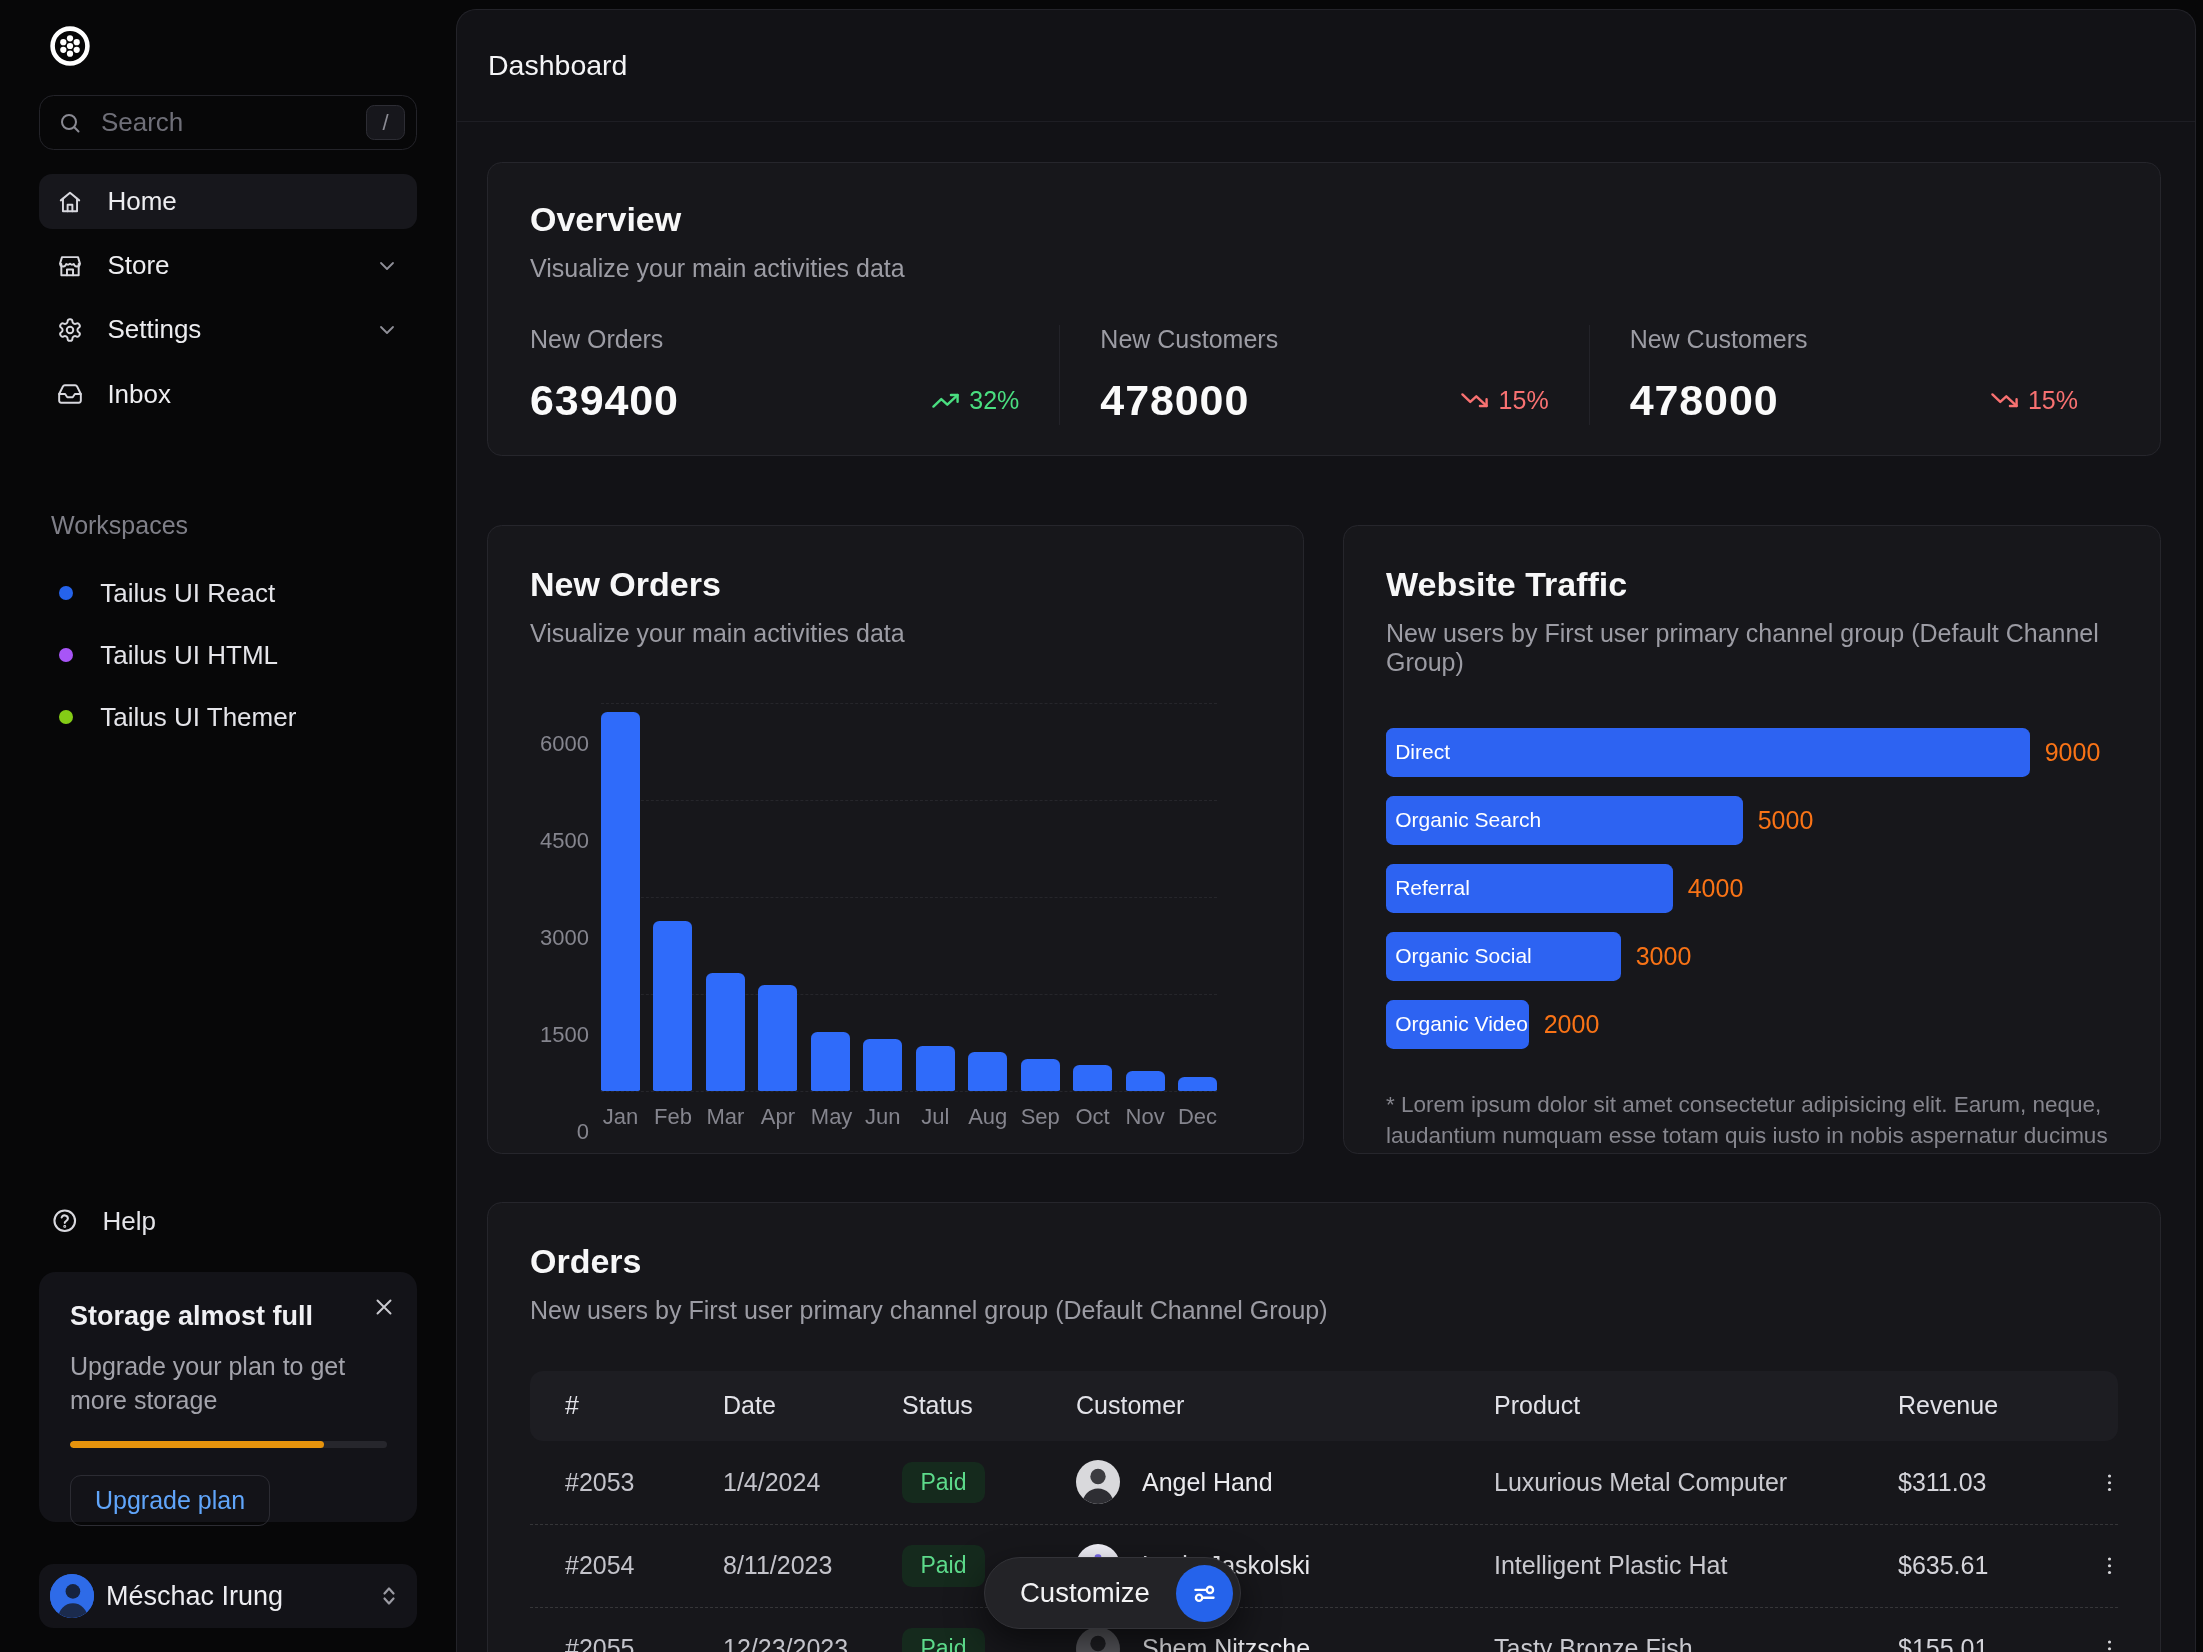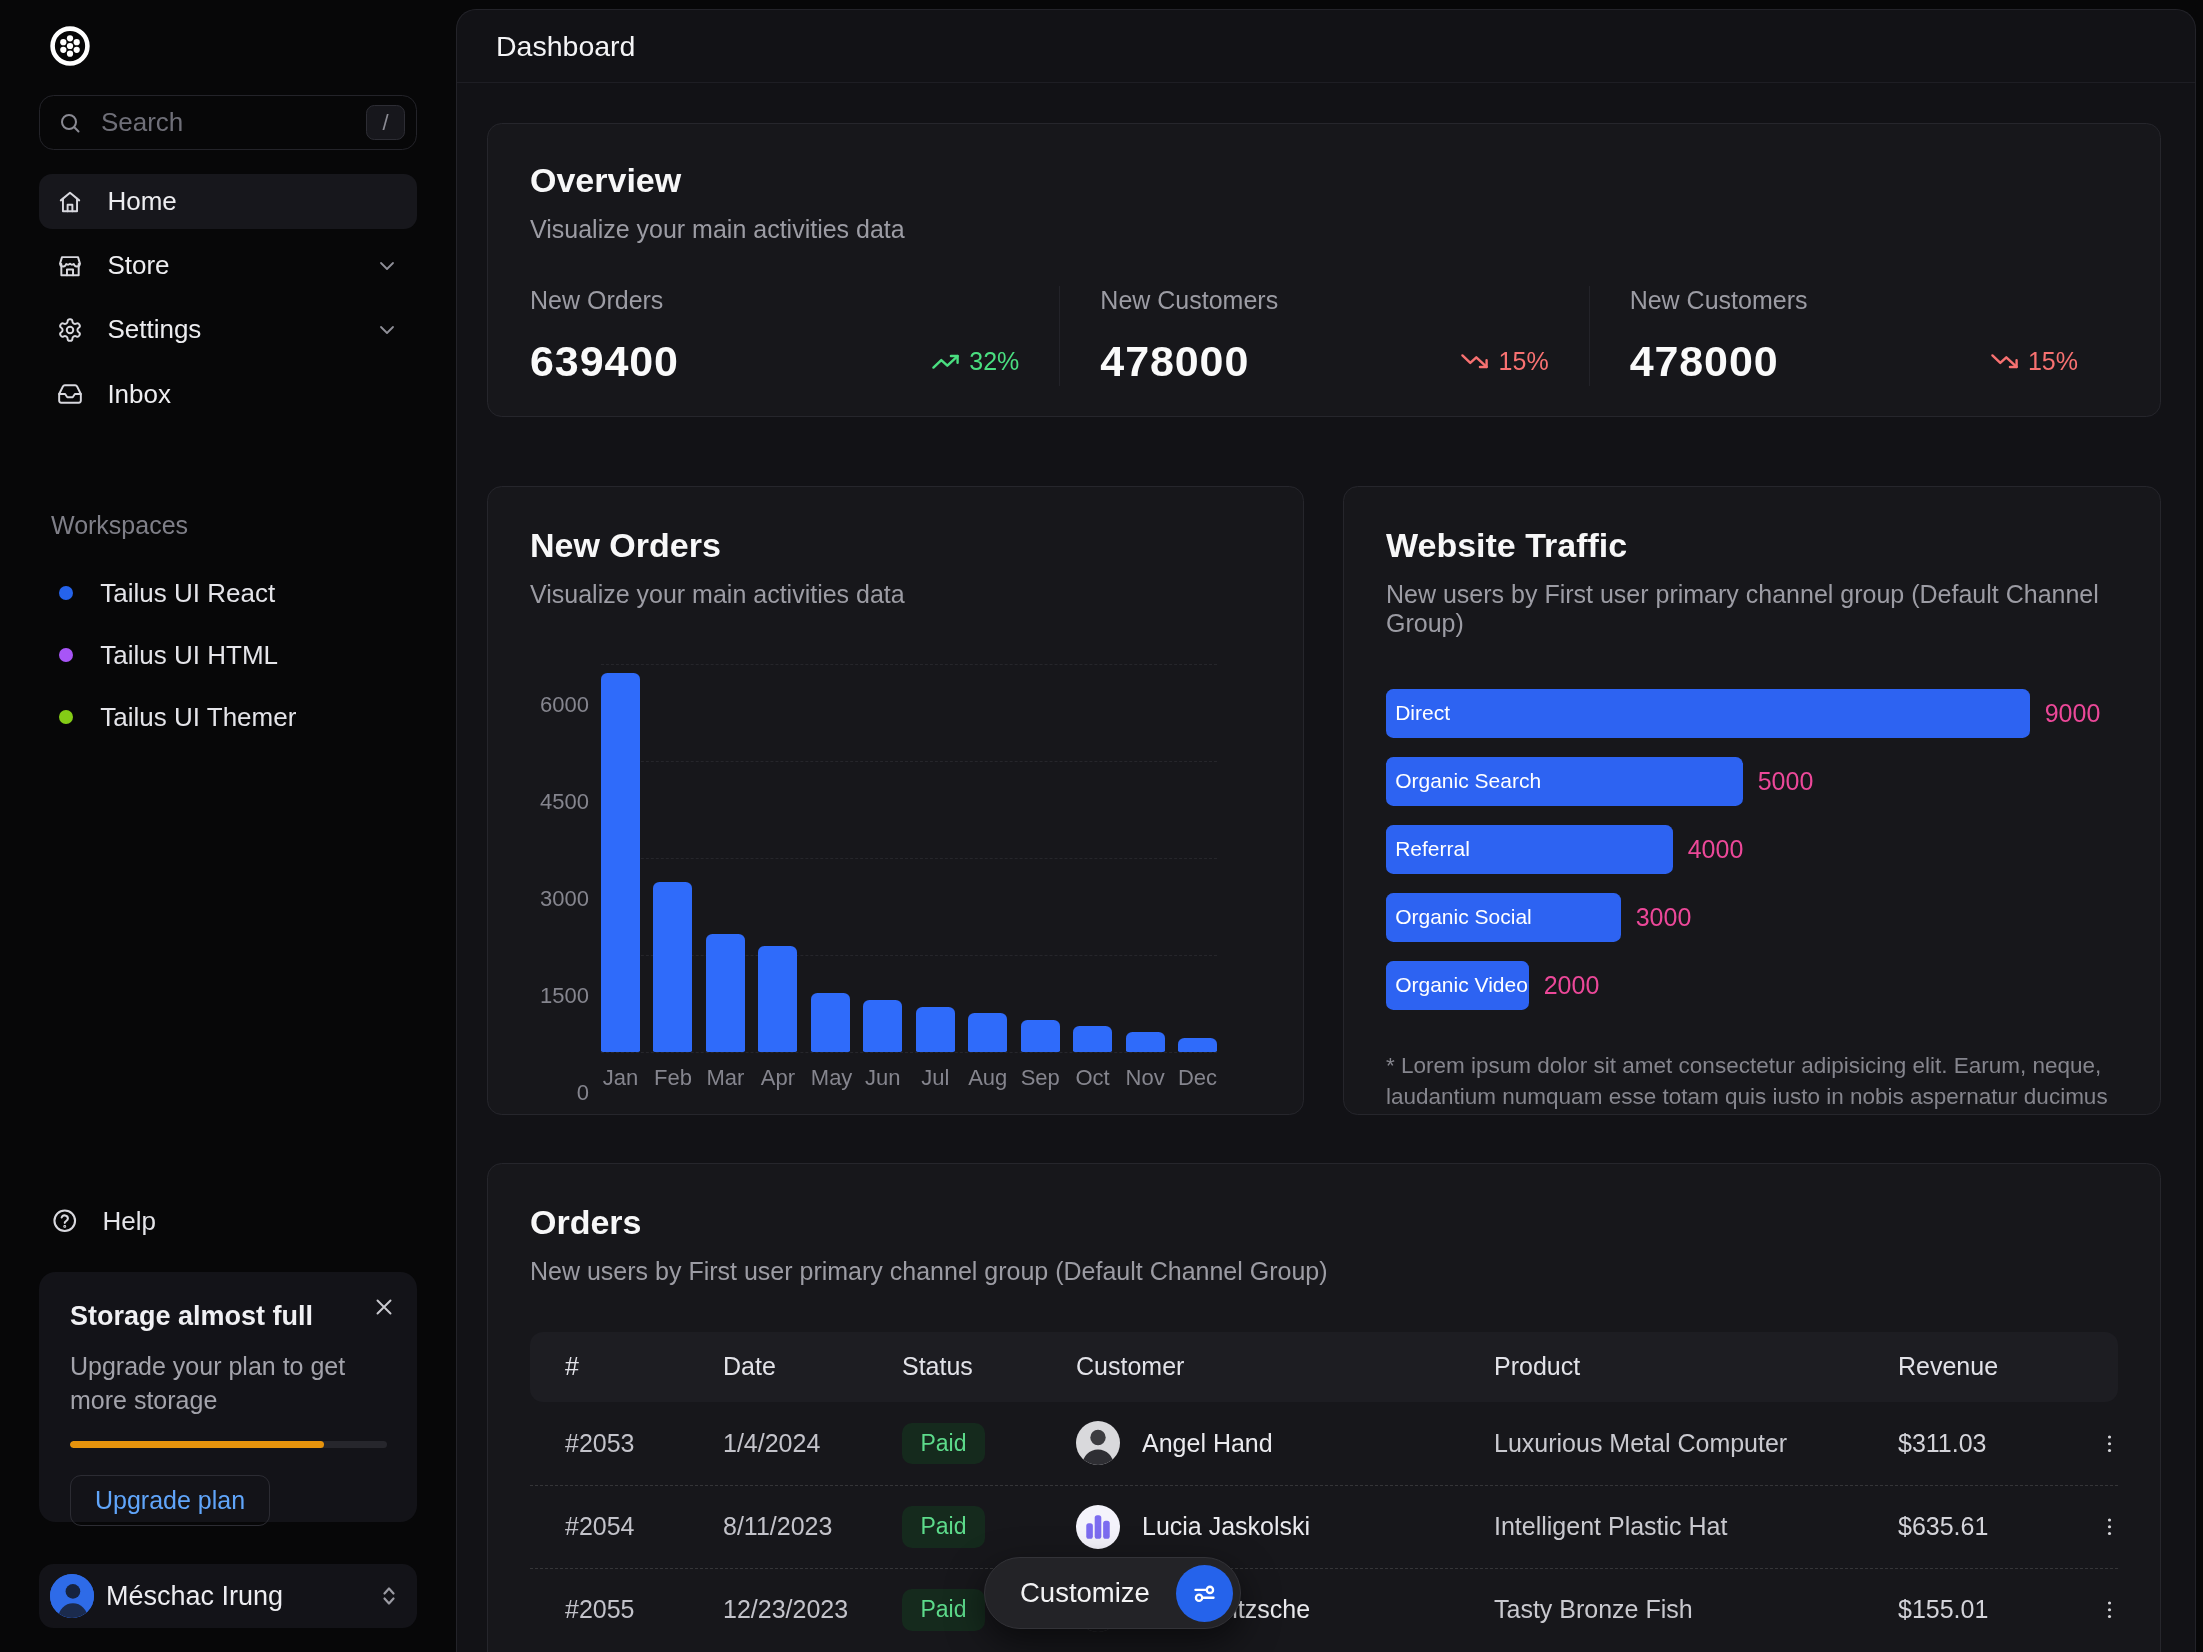--- a/index.html
+++ b/index.html
@@ -45,21 +45,21 @@
                background:transparent;color:#60a5fa;font-size:25px;font-family:inherit;cursor:pointer;}
   .user-row{position:absolute;left:39px;top:1564px;width:378px;height:64px;background:#131318;border-radius:14.7px;
             display:flex;align-items:center;gap:12px;padding:0 16.5px 0 11px;cursor:pointer;}
   .user-avatar{width:46px;height:46px;border-radius:50%;background:#2f6bdf;overflow:hidden;position:relative;flex:0 0 auto;}
   .user-name{font-size:27px;color:#ececf0;flex:1;}
   .selector-icon{width:24px;height:24px;color:#9b9ba3;}
 
   
   .main{position:absolute;left:456px;top:9.2px;width:1740px;height:1644px;background:#121216;
         border:1.8px solid #232329;border-bottom:none;border-radius:20px 20px 0 0;overflow:hidden;}
-  .main-header{height:73px;border-bottom:1.8px solid #1e1e24;display:flex;align-items:center;padding:0 39px;}
+  .main-header{height:112px;border-bottom:1.8px solid #1e1e24;display:flex;align-items:center;padding:0 31px;}
   .main-title{font-size:28.5px;font-weight:500;color:#f4f4f6;}
   .content{position:relative;padding:40px 34px 0 30px;}
   .card{background:#17171b;border:1.8px solid #26262c;border-radius:14.7px;}
   .card-title{font-size:34px;font-weight:600;color:#f7f7f8;}
   .card-sub{margin-top:14.7px;font-size:25px;color:#9c9ca4;}
 
   .overview-card{height:294px;padding:37px 42px;}
   .stats{display:grid;grid-template-columns:1fr 1fr 1fr;margin-top:42px;}
   .stat{padding-right:40px;}
   .stat + .stat{border-left:1.8px solid #232329;padding-left:40px;}
@@ -81,21 +81,21 @@
   .bars{position:absolute;left:71px;right:44px;top:0;bottom:0;display:flex;align-items:flex-end;justify-content:space-between;}
   .bar{width:39px;background:#2f6bfa;border-radius:6.4px 6.4px 1.8px 1.8px;}
   .months{display:flex;justify-content:space-between;margin:13px 44px 0 71px;}
   .month{width:39px;text-align:center;font-size:22px;color:#85858e;white-space:nowrap;}
 
   .traffic-bars{margin-top:51px;}
   .traffic-row{display:flex;align-items:center;margin-bottom:19px;}
   .traffic-bar{height:49px;background:#2d63f2;border-radius:7.3px;display:flex;align-items:center;
                padding-left:9.2px;overflow:visible;flex:0 0 auto;}
   .traffic-bar-label{font-size:21px;color:#ffffff;white-space:nowrap;}
-  .traffic-value{margin-left:14.7px;font-size:25px;color:#ec4899;}
+  .traffic-value{margin-left:14.7px;font-size:25px;color:#f97316;}
   .footnote{margin-top:40px;font-size:22.5px;line-height:31px;color:#85858d;width:730px;}
 
   .orders-card{margin-top:48px;height:514px;padding:39px 42px;}
   .table{margin-top:46px;}
   .t-grid{display:grid;grid-template-columns:158px 179px 174px 418px 404px 193px 1fr;align-items:center;}
   .t-head{background:#1d1d22;border-radius:13px;height:70px;}
   .t-head .t-cell{font-size:25px;color:#e2e2e8;}
   .t-cell{padding-left:35px;}
   .t-row{height:83px;}
   .t-row + .t-row{border-top:1.8px dashed rgba(255,255,255,0.13);}

